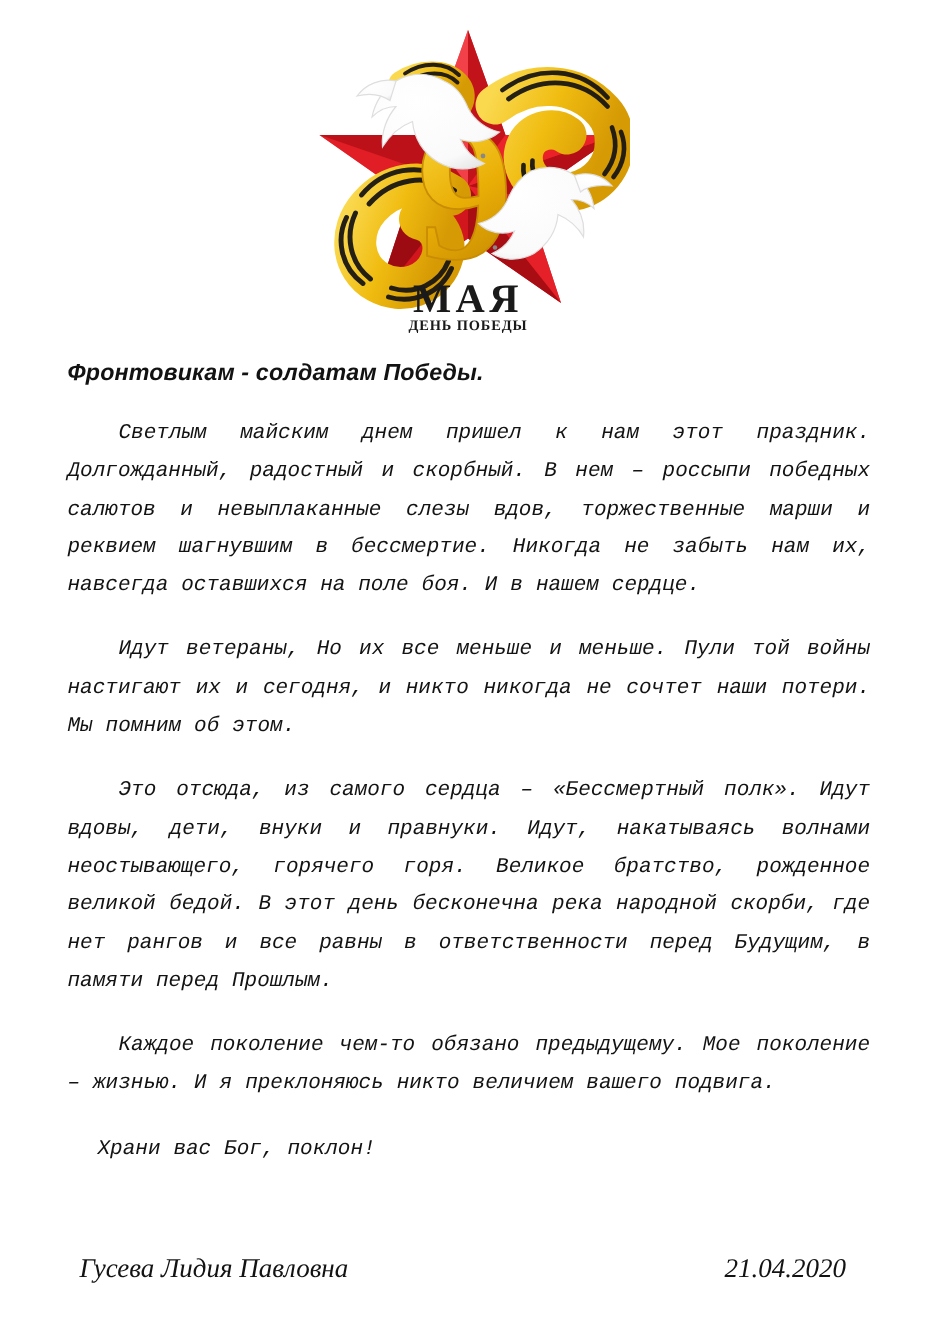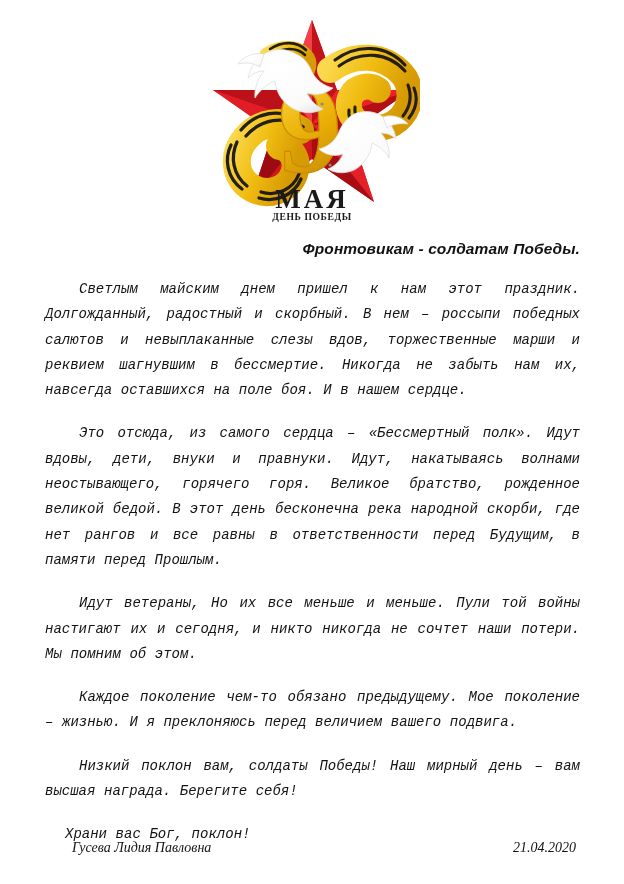--- a/index.html
+++ b/index.html
@@ -38,21 +38,21 @@
     position: relative;
   }
   .emblem svg {
     display: block;
     width: 216px;
     height: 212px;
   }
 
   
   .doc-title {
-    text-align: right;
+    text-align: left;
     font-family: "Liberation Sans", "DejaVu Sans", sans-serif;
     font-weight: bold;
     font-style: italic;
     font-size: 15.5px;
     letter-spacing: 0.1px;
     margin-top: 16px;
     margin-bottom: 0;
     color: #121212;
   }
 
@@ -76,31 +76,31 @@
     word-spacing: 0.2px;
   }
   p.para.first { margin-top: 19px; }
   p.para + p.para { margin-top: 18px; }
   p.para.noindent-small { text-indent: 20px; text-align: left; }
 
   
   .sign-row {
     position: absolute;
     left: 0;
-    right: 4px;
+    right: 16px;
     bottom: 28px;
-    padding-left: 72px;
+    padding-left: 53px;
     padding-right: 44px;
     box-sizing: border-box;
     display: flex;
     justify-content: space-between;
     align-items: baseline;
     font-family: "Liberation Serif", "DejaVu Serif", serif;
     font-style: italic;
-    font-size: 14px;
+    font-size: 18px;
     color: #131313;
   }
   .sign-name { white-space: nowrap; }
   .sign-date { white-space: nowrap; }
 </style>
 </head>
 <body>
 
 <div class="page">
 
@@ -217,27 +217,26 @@
         <text x="108" y="208" text-anchor="middle" font-family="Liberation Serif, DejaVu Serif, serif" font-size="9.6" font-weight="bold" letter-spacing="0.6" fill="#1A1A1A">ДЕНЬ ПОБЕДЫ</text>
       </svg>
     </div>
   </div>
 
   <div class="body-wrap">
     <h1 class="doc-title">Фронтовикам  -  солдатам Победы.</h1>
 
     <p class="para first">Светлым майским днем пришел к нам этот праздник. Долгожданный, радостный и скорбный. В нем – россыпи победных салютов и невыплаканные слезы вдов, торжественные марши   и реквием шагнувшим в бессмертие.   Никогда не забыть нам их, навсегда оставшихся на поле боя.  И в нашем сердце.</p>
 
+    <p class="para">Идут ветераны, Но их все меньше и меньше. Пули той войны настигают их и сегодня, и никто никогда не сочтет наши потери. Мы помним об этом.</p>
+
     <p class="para">Это отсюда, из самого сердца  – «Бессмертный полк».  Идут вдовы, дети, внуки и правнуки.    Идут, накатываясь волнами неостывающего,  горячего горя. Великое братство, рожденное великой бедой. В этот день  бесконечна река народной скорби, где нет рангов и все равны в ответственности перед Будущим, в памяти перед Прошлым.</p>
 
-    <p class="para">Идут ветераны, Но их все меньше и меньше. Пули той войны настигают их и сегодня, и никто никогда не сочтет наши потери. Мы помним об этом.</p>
-
-    <p class="para">Каждое поколение чем-то обязано предыдущему. Мое поколение – жизнью.  И я преклоняюсь перед величием вашего подвига.</p>
-
-    <p class="para">Низкий поклон вам, солдаты Победы!   Наш мирный день – вам высшая награда.   Берегите себя!</p>
+    <p class="para">Каждое поколение чем-то обязано предыдущему. Мое поколение – жизнью.  И я преклоняюсь никто величием вашего подвига.</p>
+
 
     <p class="para noindent-small">Храни вас Бог, поклон!</p>
   </div>
 
   <div class="sign-row">
     <span class="sign-name">Гусева Лидия Павловна</span>
     <span class="sign-date">21.04.2020</span>
   </div>
 
 </div>

